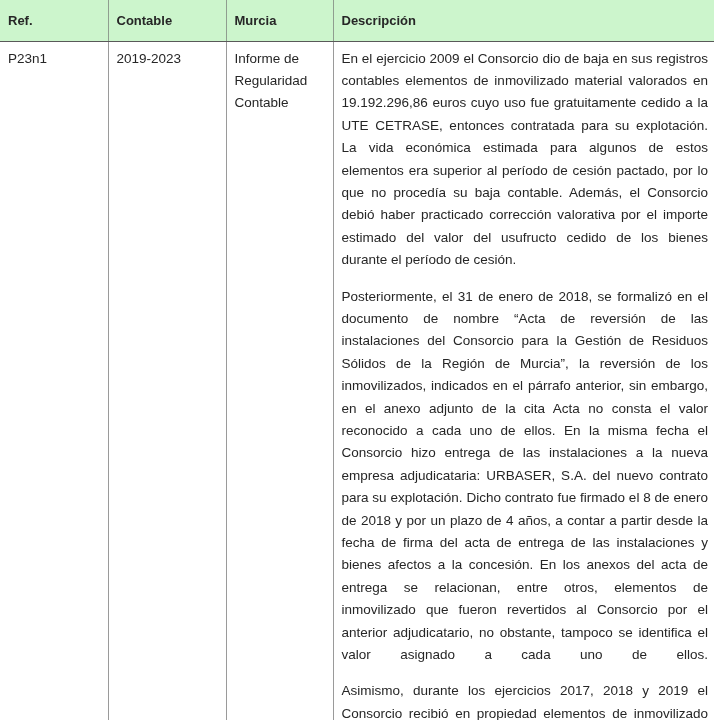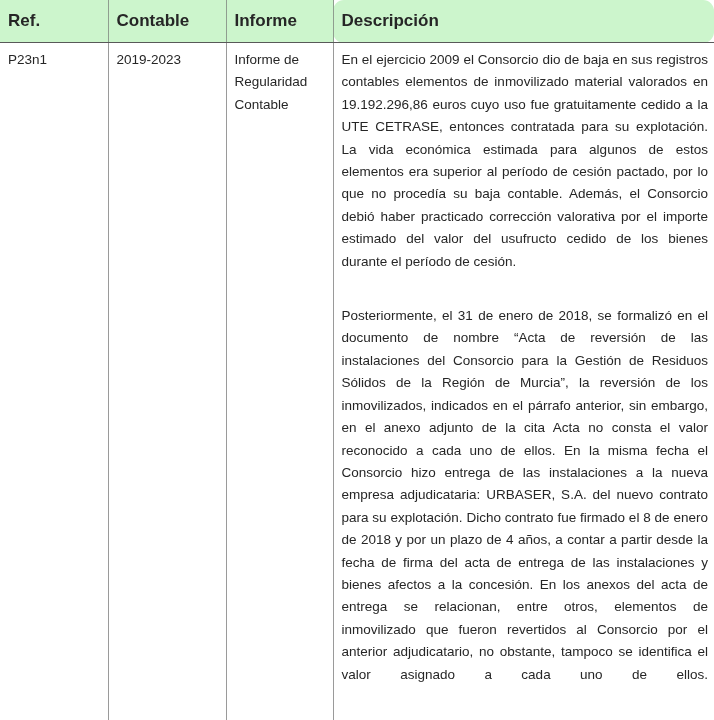--- a/index.html
+++ b/index.html
@@ -25,30 +25,30 @@
   
   col.c-ref    { width: 108px; }
   col.c-anu    { width: 118px; }
   col.c-inf    { width: 107px; }
   col.c-desc   { width: 381px; }
 
   
   thead th {
     background: #ccf5cc;
     font-weight: bold;
-    font-size: 17px;
+    font-size: 13px;
     text-align: left;
     vertical-align: middle;
     padding: 11px 0 11px 8px;
     height: 41px;
     box-sizing: border-box;
     border-right: 1px solid #8f9e8f;
     border-bottom: 1px solid #595959;
   }
-  thead th.last-col { border-right: none; border-radius: 11px; }
+  thead th.last-col { border-right: none; }
 
   
   tbody td {
     vertical-align: top;
     font-size: 13.5px;
     line-height: 22.4px;
     padding: 6px 0 6px 8px;
     border-right: 1px solid #9a9a9a;
     box-sizing: border-box;
   }
@@ -70,42 +70,42 @@
     text-align: justify;
     text-justify: inter-word;
     hyphens: none;
   }
   .desc p {
     margin: 0;
     text-align: justify;
     text-justify: inter-word;
   }
   .desc p + p {
-    margin-top: 32px;
+    margin-top: 14px;
   }
   
   .desc p.force-last-justified {
     text-align-last: justify;
   }
 </style>
 </head>
 <body>
 
 <table class="doc-table">
   <colgroup>
     <col class="c-ref">
     <col class="c-anu">
     <col class="c-inf">
     <col class="c-desc">
   </colgroup>
   <thead>
     <tr>
       <th>Ref.</th>
       <th>Contable</th>
-      <th>Informe</th>
+      <th>Murcia</th>
       <th class="last-col">Descripción</th>
     </tr>
   </thead>
   <tbody>
     <tr>
       <td class="cell-ref">P23n1</td>
       <td class="cell-anualidad">2019-2023</td>
       <td class="cell-informe">Informe de Regularidad Contable</td>
       <td class="last-col desc">
         <p>En el ejercicio 2009 el Consorcio dio de baja en sus registros contables elementos de inmovilizado material valorados en 19.192.296,86 euros cuyo uso fue gratuitamente cedido a la UTE CETRASE, entonces contratada para su explotación. La vida económica estimada para algunos de estos elementos era superior al período de cesión pactado, por lo que no procedía su baja contable. Además, el Consorcio debió haber practicado corrección valorativa por el importe estimado del valor del usufructo cedido de los bienes durante el período de cesión.</p>

